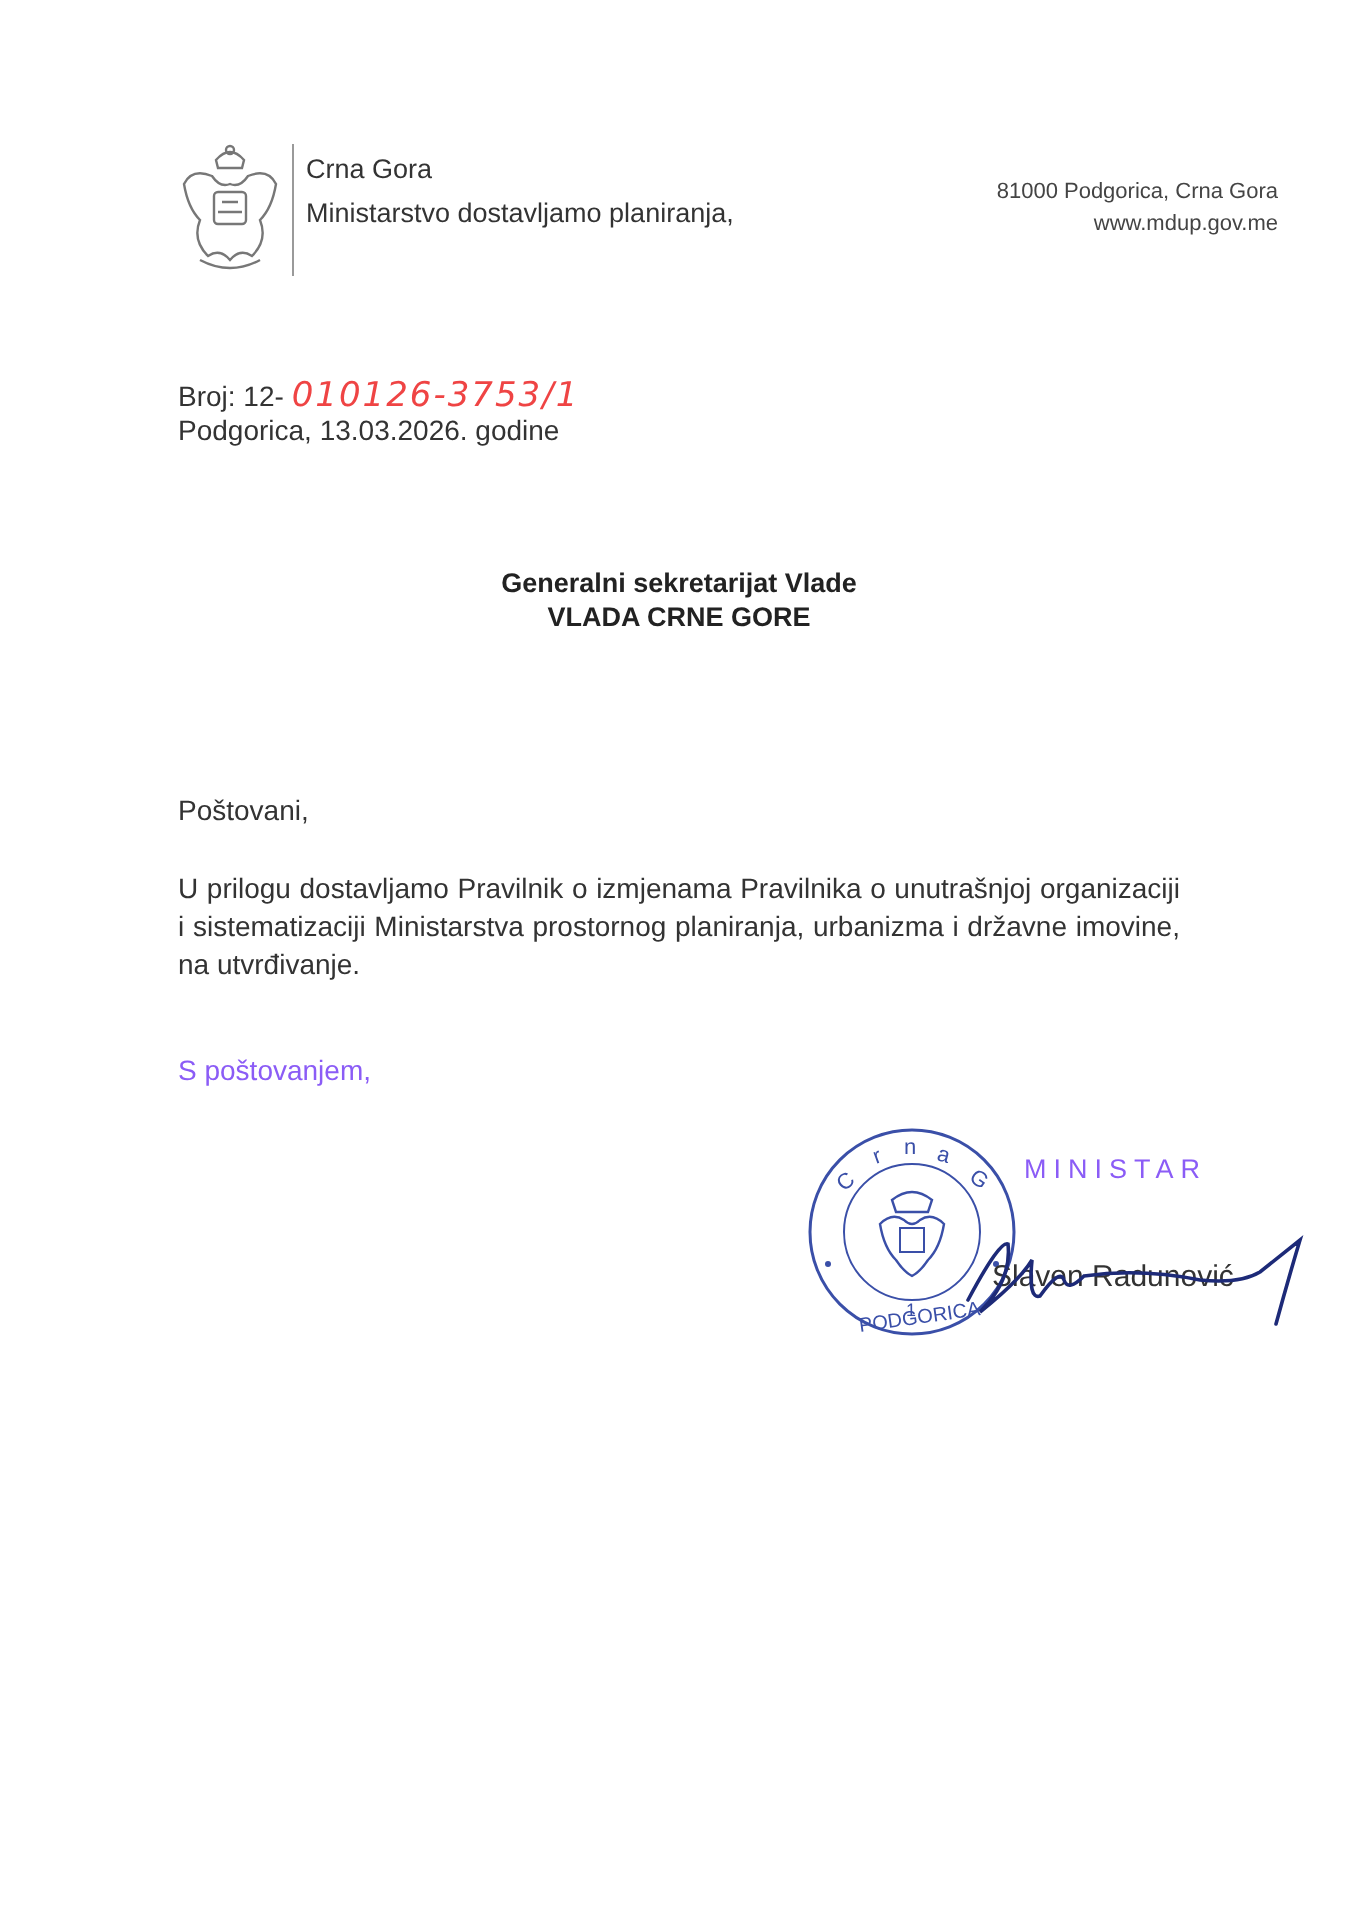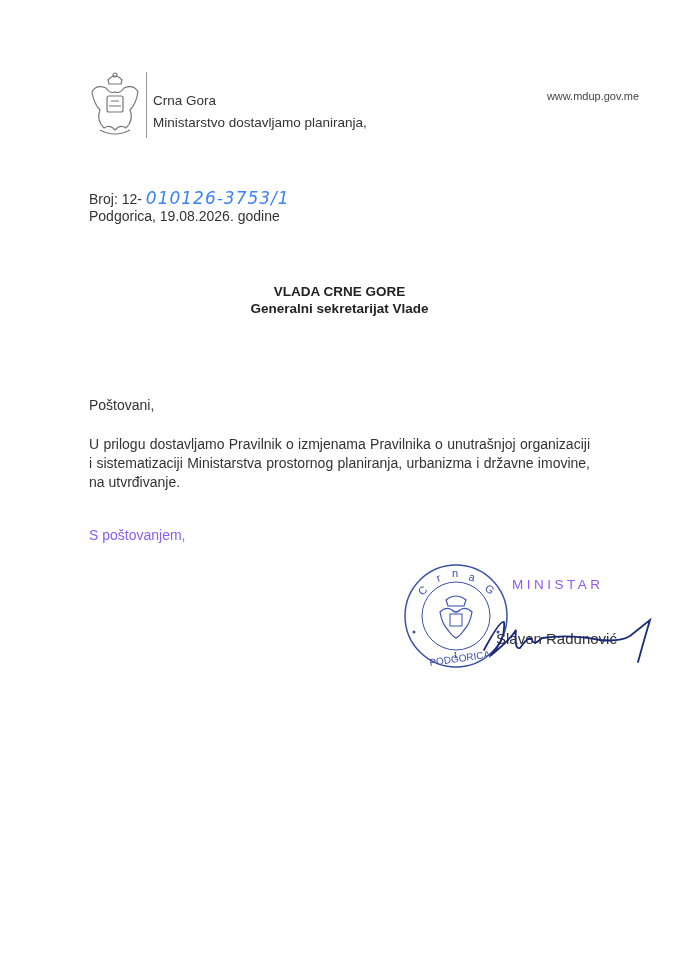--- a/index.html
+++ b/index.html
@@ -3,24 +3,24 @@
 <meta charset="utf-8">
 <style>
   html, body { margin: 0; padding: 0; }
   body {
     width: 679px; height: 960px; background: #ffffff; position: relative; overflow: hidden;
     font-family: "Liberation Sans", sans-serif; color: #222;
   }
   .abs { position: absolute; }
   .crest { left: 86px; top: 70px; width: 58px; height: 70px; }
   .vline { left: 146px; top: 72px; width: 1px; height: 66px; background: #9a9a9a; }
-  .hdr-left { left: 153px; top: 74px; font-size: 13.5px; line-height: 22px; color: #333; margin-top: 16px; }
+  .hdr-left { left: 153px; top: 74px; font-size: 13.5px; line-height: 22px; color: #333; }
   .hdr-right { right: 40px; top: 88px; font-size: 11px; line-height: 16px; color: #444; text-align: right; }
   .ref { left: 89px; top: 190px; font-size: 14px; line-height: 17px; color: #333; }
-  .hand { font-family: "DejaVu Sans", sans-serif; color: #3b82f6; font-size: 17px; letter-spacing: 1px; font-style: italic; }
+  .hand { font-family: "DejaVu Sans", sans-serif; color: #ef4444; font-size: 17px; letter-spacing: 1px; font-style: italic; }
   .recip { left: 0; width: 679px; top: 283px; text-align: center; font-weight: bold; font-size: 13.5px; line-height: 17px; color: #222; }
   .greet { left: 89px; top: 397px; font-size: 14px; color: #333; }
   .body-p { left: 89px; top: 435px; width: 501px; font-size: 14px; line-height: 19px; color: #333; text-align: justify; }
   .closing { left: 89px; top: 527px; font-size: 14px; color: #8b5cf6; }
   .title-sig { left: 512px; top: 577px; font-size: 13.5px; letter-spacing: 3.5px; color: #8b5cf6; text-align: center; }
   .name-sig { left: 496px; top: 594px; font-size: 15px; color: #333; margin-top: 36px; }
   .stamp { left: 402px; top: 562px; width: 108px; height: 108px; }
   .signature { left: 480px; top: 610px; width: 180px; height: 60px; }
 </style>
 </head>
@@ -37,34 +37,35 @@
       <path d="M14 60 Q29 68 44 60"></path>
     </g>
   </svg>
 </div>
 <div class="abs vline"></div>
 <div class="abs hdr-left">
   <div>Crna Gora</div>
   <div>Ministarstvo dostavljamo planiranja,</div>
 </div>
 <div class="abs hdr-right">
+  <div>81000 Podgorica, Crna Gora</div>
   <div>www.mdup.gov.me</div>
 </div>
 
 <div class="abs ref">
   <div>
     <span>Broj: 12-</span>
     <span class="hand">010126-3753/1</span>
   </div>
-  <div>Podgorica, 19.08.2026. godine</div>
+  <div>Podgorica, 13.03.2026. godine</div>
 </div>
 
 <div class="abs recip">
+  <div>Generalni sekretarijat Vlade</div>
   <div>VLADA CRNE GORE</div>
-  <div>Generalni sekretarijat Vlade</div>
 </div>
 
 <div class="abs greet">Poštovani,</div>
 <div class="abs body-p">U prilogu dostavljamo Pravilnik o izmjenama Pravilnika o unutrašnjoj organizaciji i sistematizaciji Ministarstva prostornog planiranja, urbanizma i državne imovine, na utvrđivanje.</div>
 <div class="abs closing">S poštovanjem,</div>
 
 <div class="abs stamp">
   <svg width="108" height="108" viewBox="0 0 108 108">
     <g fill="none" stroke="#3a4fa8">
       <circle cx="54" cy="54" r="51" stroke-width="1.5"></circle>

